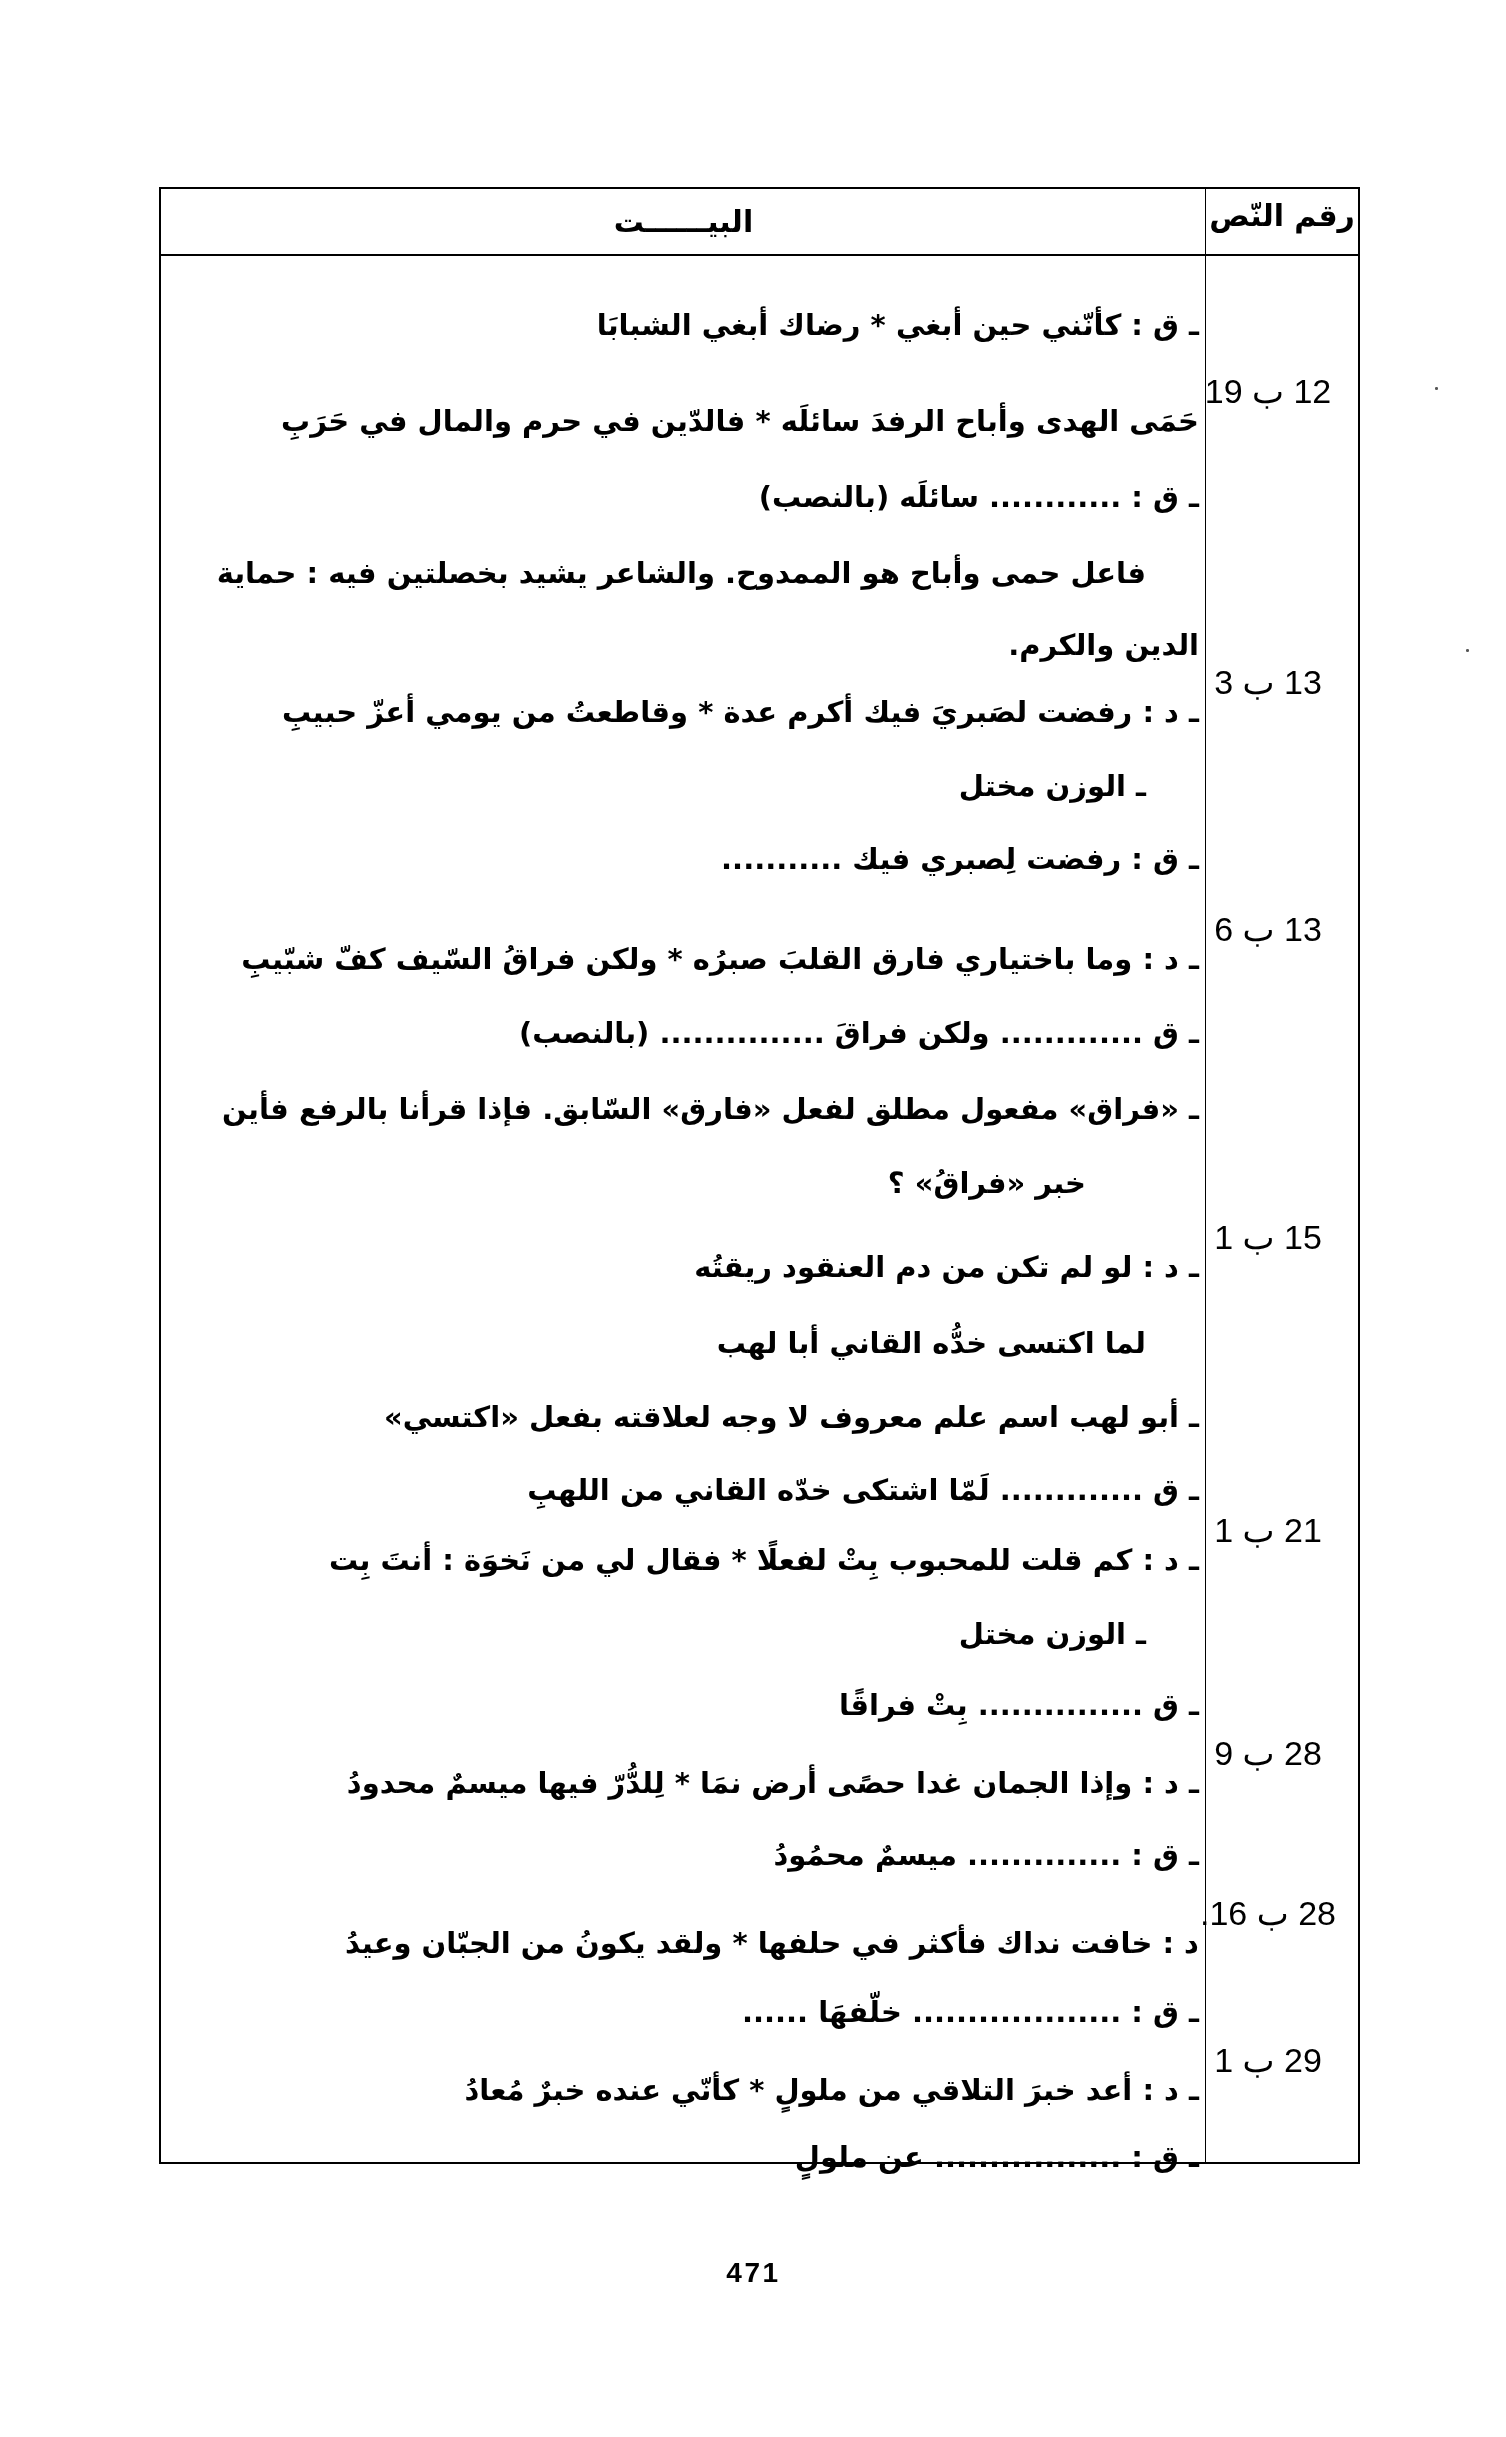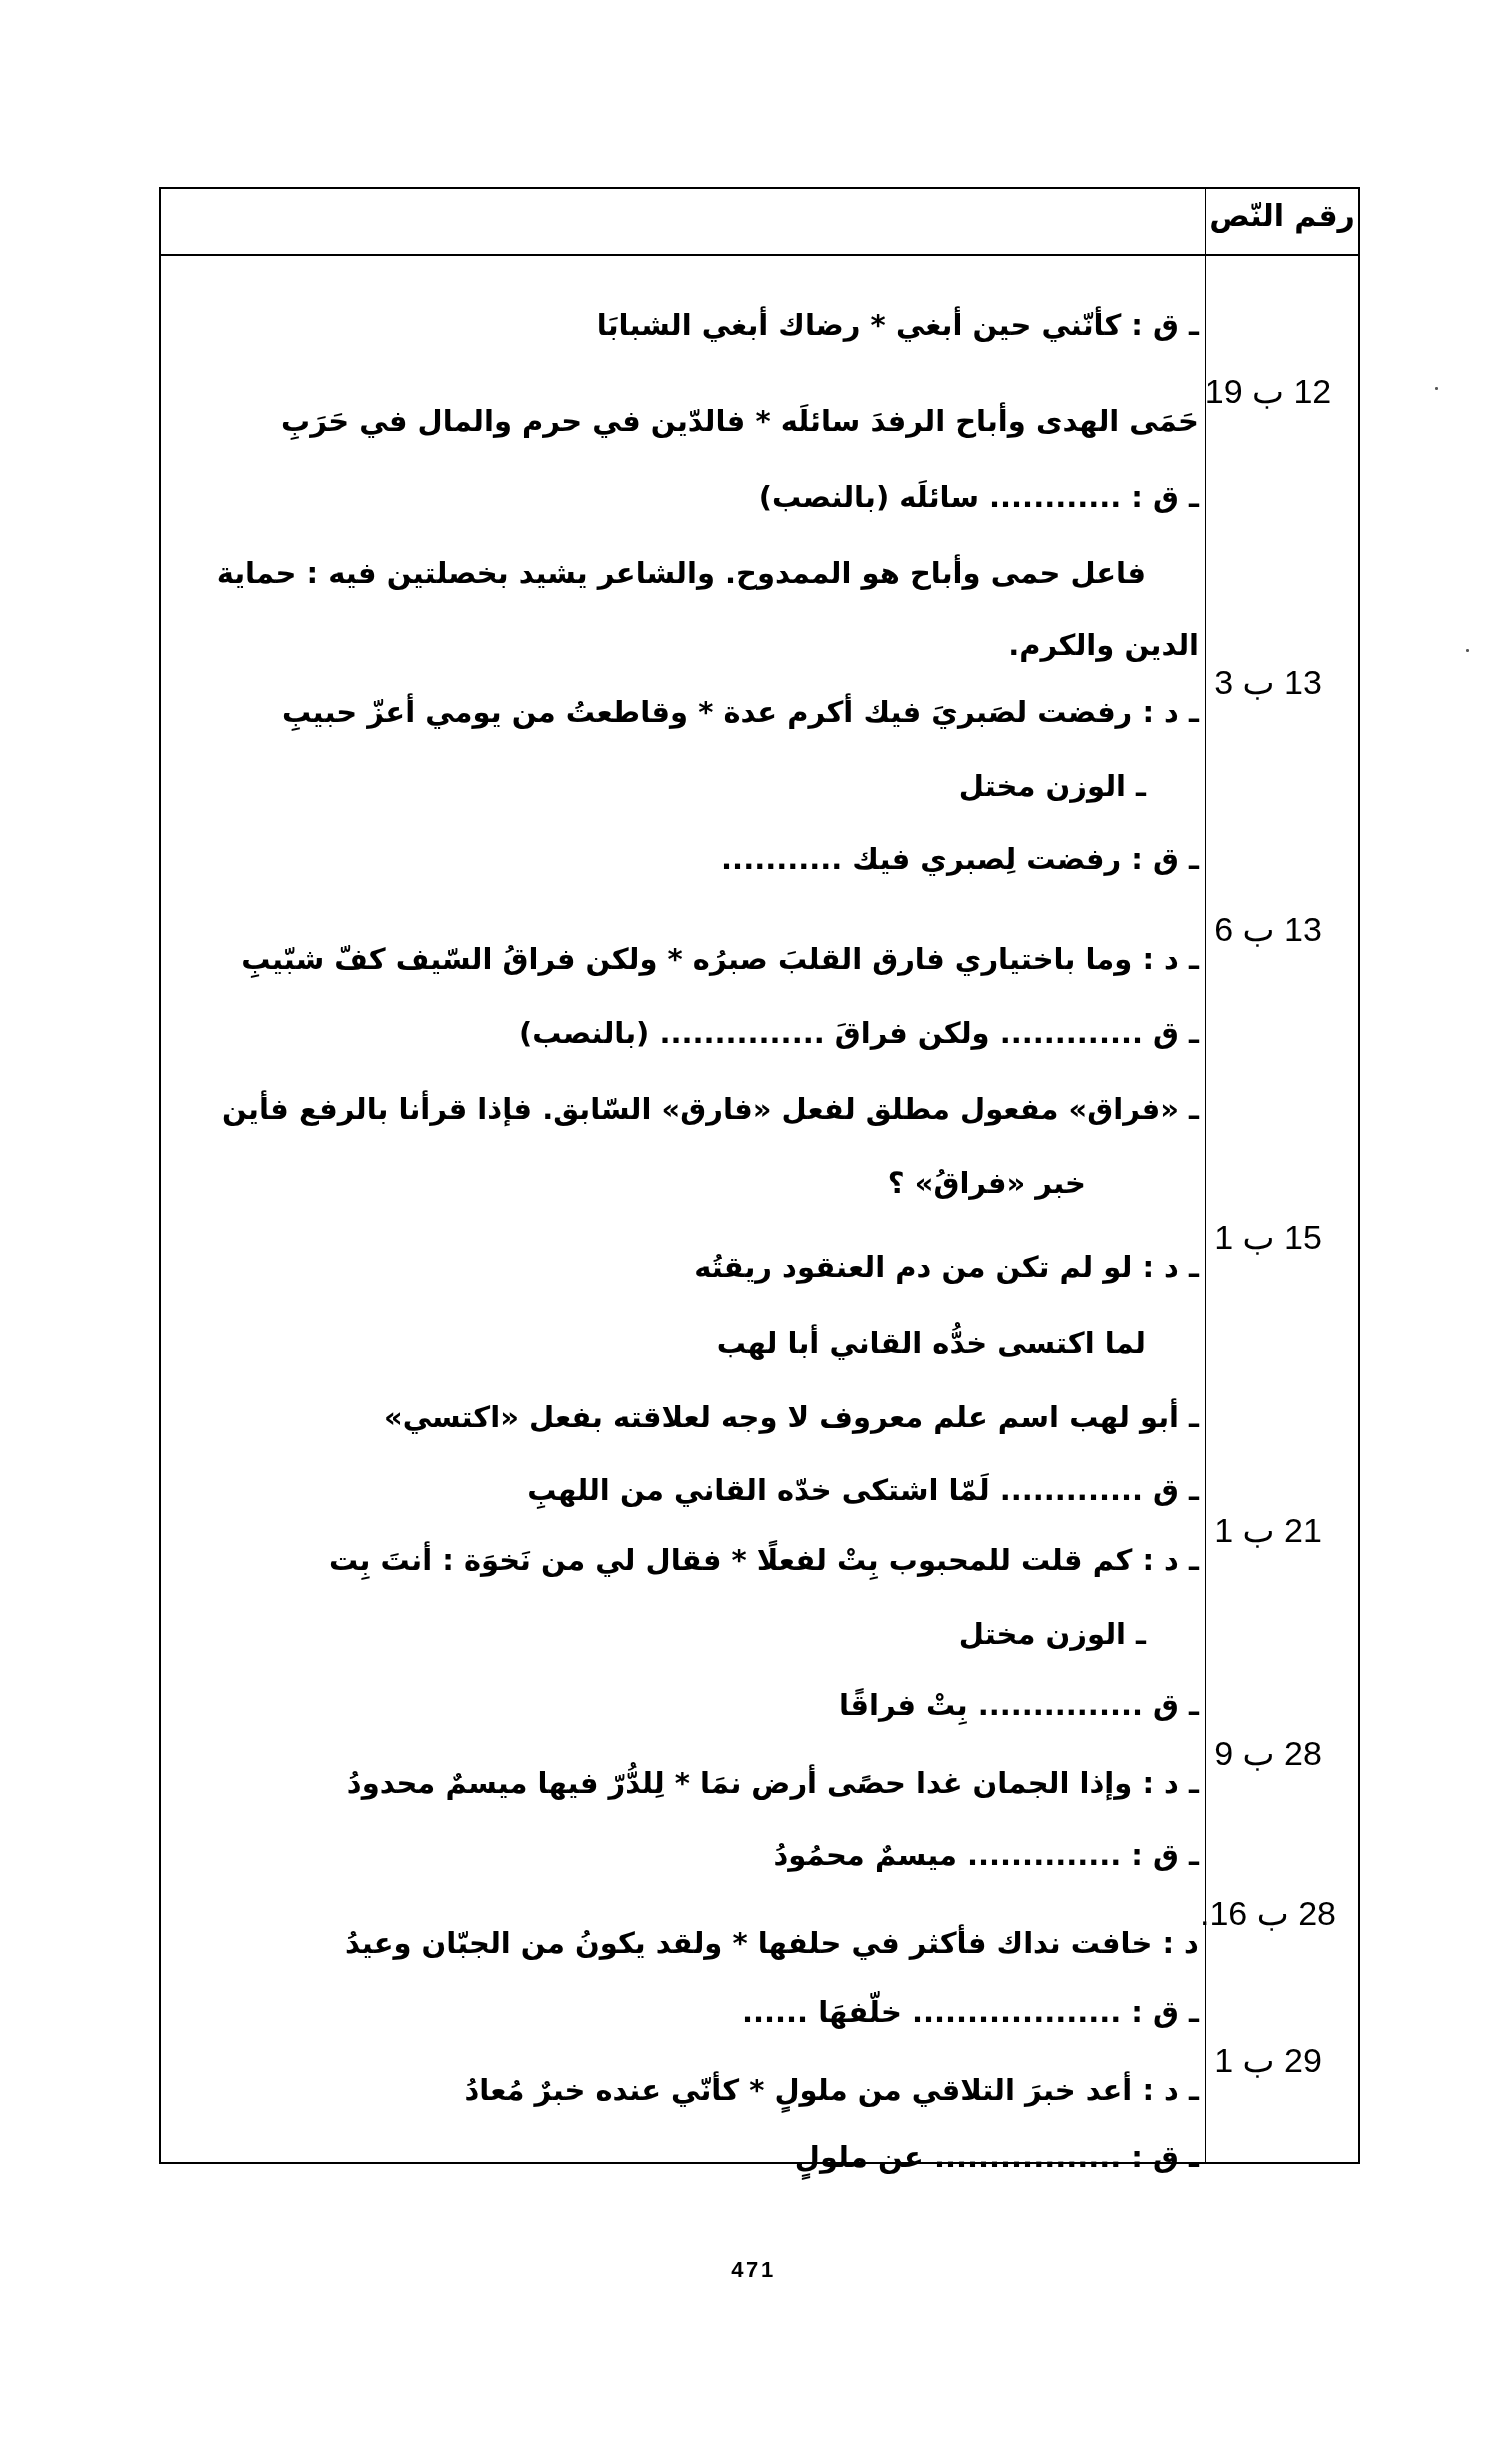--- a/index.html
+++ b/index.html
@@ -8,30 +8,31 @@
   .hdr{position:absolute;top:0;left:0;right:0;height:67px;border-bottom:2.6px solid #000;box-sizing:border-box;}
   .col-divider{position:absolute;top:0;bottom:0;right:152px;border-left:1.8px solid #000;}
   .hdr-num{position:absolute;right:0;width:152px;top:0;height:52px;display:flex;align-items:center;justify-content:center;font-size:30px;font-weight:bold;}
   .hdr-verse{position:absolute;right:152px;left:0;top:0;height:64px;display:flex;align-items:center;justify-content:center;font-size:30px;font-weight:bold;letter-spacing:5.3px;}
   .entry{position:absolute;left:0;right:0;}
   .num{position:absolute;right:14px;width:152px;text-align:center;font-size:34px;direction:rtl;font-family:"Liberation Sans",sans-serif;}
   .lines{position:absolute;right:159px;left:12.4px;}
   .line{position:absolute;right:0;white-space:nowrap;font-size:29px;font-weight:bold;direction:rtl;line-height:39px;margin-top:36px;}
   .line.indent{right:53px;}
   .line.indent2{right:113px;}
-  .page-number{position:absolute;top:2257px;left:0;width:1507px;text-align:center;font-size:22px;font-weight:bold;font-family:"Liberation Sans",sans-serif;letter-spacing:2.6px;}
+  .page-number{position:absolute;top:2257px;left:0;width:1507px;text-align:center;font-size:28px;font-weight:bold;font-family:"Liberation Sans",sans-serif;letter-spacing:2.6px;}
   .stray-dot{position:absolute;width:2.6px;height:2.6px;background:#555;border-radius:50%;}
 </style>
 </head>
 <body>
 
 <div class="page-table">
   <div class="col-divider"></div>
   <div class="hdr">
     <div class="hdr-num">رقم النّص</div>
+    <div class="hdr-verse">البيــــــت</div>
   </div>
 
   <div class="entry" style="top:81px;">
     <div class="num"></div>
     <div class="lines">
       <div class="line" style="top:0">ـ ق : كأنّني حين أبغي * رضاك أبغي الشبابَا</div>
     </div>
   </div>
 
   <div class="entry" style="top:177px;">

